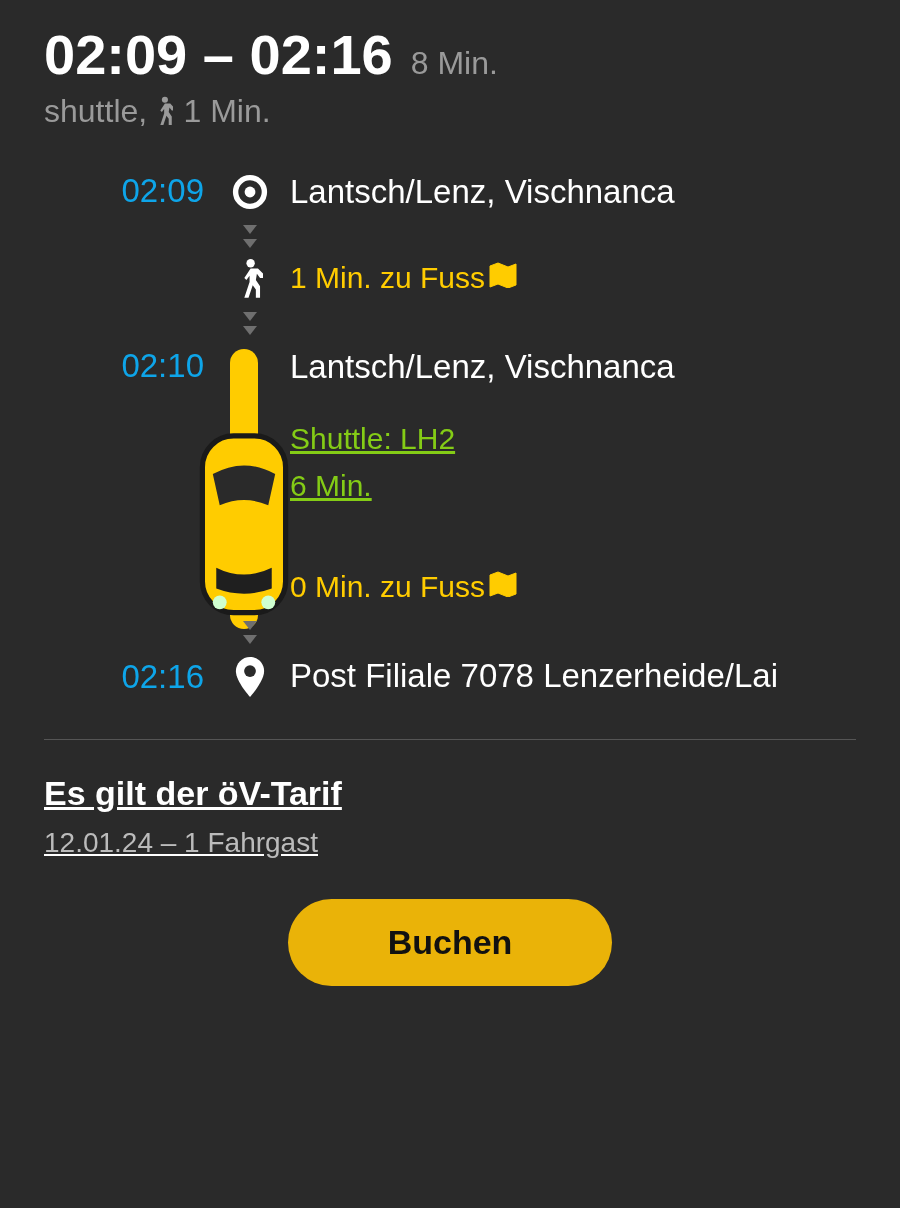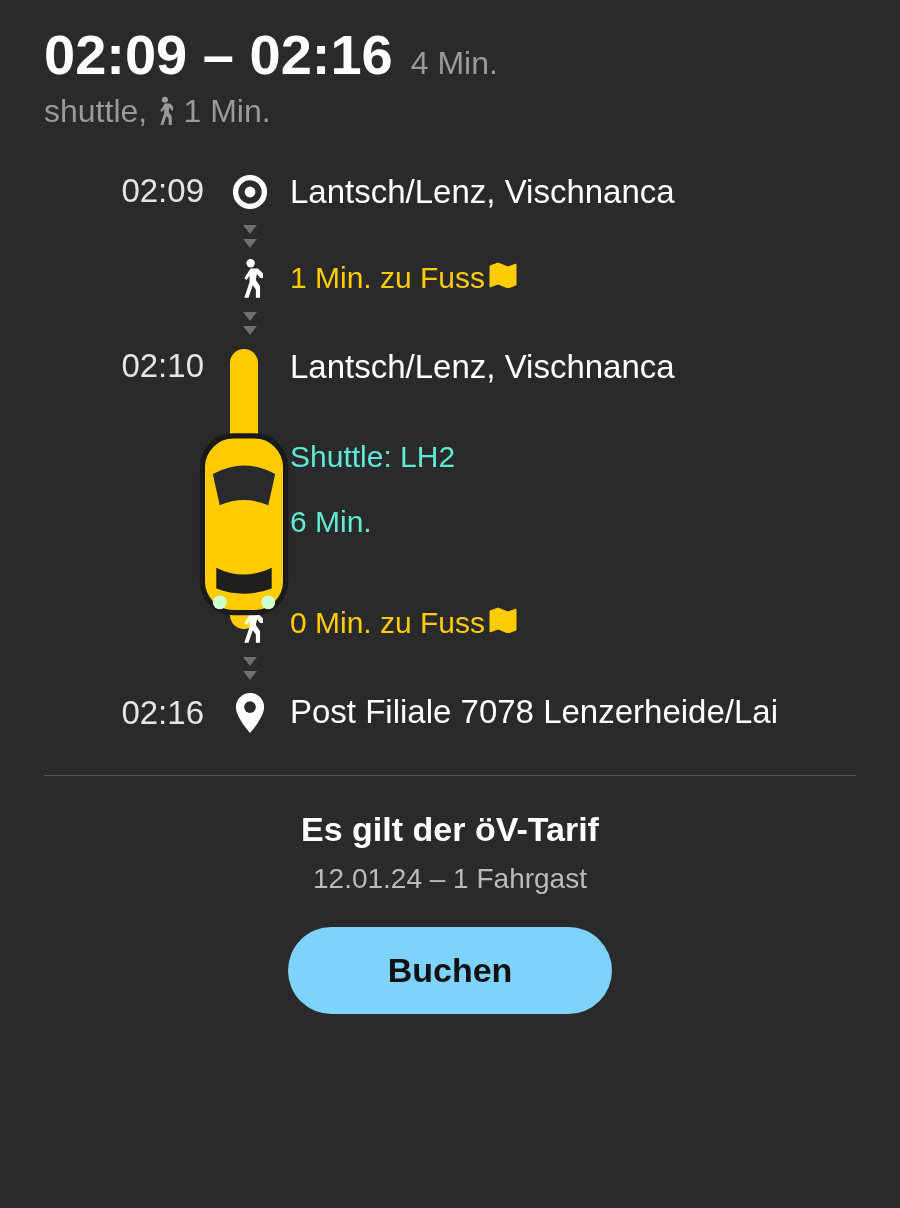--- a/index.html
+++ b/index.html
@@ -8,25 +8,25 @@
   
   .hdr-line1{display:flex;align-items:baseline;gap:18px;margin-top:2px;}
   .hdr-times{font-size:56px;font-weight:700;}
   .hdr-dur{font-size:32px;color:#9a9a9a;}
   .hdr-line2{display:flex;align-items:flex-start;gap:8px;margin-top:6px;color:#9a9a9a;font-size:32px;}
   .hdr-line2 .walk-mini{display:inline-flex;align-items:center;gap:10px;}
   .walk-mini svg{height:32px;width:auto;}
   
   .rows{margin-top:40px;}
   .row{display:flex;align-items:flex-start;margin-top:6px;}
-  .col-time{width:160px;text-align:right;color:#e5e5e5;font-size:33px;padding-right:6px;line-height:1.25;}
+  .col-time{width:160px;text-align:right;color:#0ea5e9;font-size:33px;padding-right:6px;line-height:1.25;}
   .col-time .sm{display:block;}
   .col-ic{width:80px;display:flex;justify-content:center;align-items:flex-start;position:relative;}
   .col-txt{flex:1;font-size:33px;line-height:1.35;}
-  .col-txt .sub{color:#5eead4;font-size:30px;margin-top:24px;}
+  .col-txt .sub{color:#84cc16;font-size:30px;margin-top:6px;text-decoration:underline;}
   .yellow{color:#ffcc00;}
   .walk-row .col-txt{display:flex;align-items:center;gap:3px;font-size:30px;}
   .walk-row .col-ic svg{height:44px;width:auto;}
   .map-ic svg{height:26px;width:auto;}
   
   .dots{display:flex;flex-direction:column;align-items:center;gap:5px;padding:4px 0;}
   .dots span{display:block;width:0;height:0;border-left:7px solid transparent;border-right:7px solid transparent;border-top:9px solid #6f6f6f;}
   
   .seg{position:relative;display:flex;}
   .seg .bar{position:absolute;left:170px;top:10px;width:60px;display:flex;flex-direction:column;align-items:center;z-index:0;}
@@ -36,37 +36,37 @@
   .seg .seg-rows{flex:1;}
   .seg .seg-rows .row .col-ic{visibility:hidden;} 
   .seg .car{position:absolute;left:148px;top:90px;width:104px;z-index:2;}
   
   .ic-origin{width:36px;height:36px;margin-top:4px;}
   .ic-pin{width:30px;height:40px;margin-top:2px;}
   .ic-walk{width:36px;height:44px;}
   
   .div{height:1px;background:#555;margin:40px 0 34px 0;}
   
-  .fare{text-align:center;}
+  .fare{text-align:left;text-decoration:underline;}
   .fare-title{font-size:34px;font-weight:700;}
   .fare-sub{font-size:28px;color:#bbb;margin-top:14px;}
   
   .book-btn{display:flex;justify-content:center;margin-top:32px;}
-  .book-btn button{background:#7dd3fc;color:#111;border:none;border-radius:46px;
-    font-size:34px;font-weight:600;padding:24px 100px;cursor:pointer;}
+  .book-btn button{background:#eab308;color:#111;border:none;border-radius:46px;
+    font-size:34px;font-weight:600;padding:24px 100px;cursor:pointer;margin-top:8px;}
 </style>
 </head>
 <body>
 
 <div class="wrap">
 
   <div>
     <div class="hdr-line1">
       <span class="hdr-times">02:09 – 02:16</span>
-      <span class="hdr-dur">4 Min.</span>
+      <span class="hdr-dur">8 Min.</span>
     </div>
     <div class="hdr-line2">
       <span>shuttle,</span>
       <span class="walk-mini">
         <svg viewBox="0 0 24 42" fill="#9a9a9a">
           <circle cx="13" cy="5" r="4"></circle>
           <path d="M13 10l-6 9 2 2 3-4v6l-5 15h4l4-12 3 4v8h4v-11l-4-6 1-6 3 4h3v-4l-5-5z"></path>
         </svg>
         <span>1 Min.</span>
       </span>

